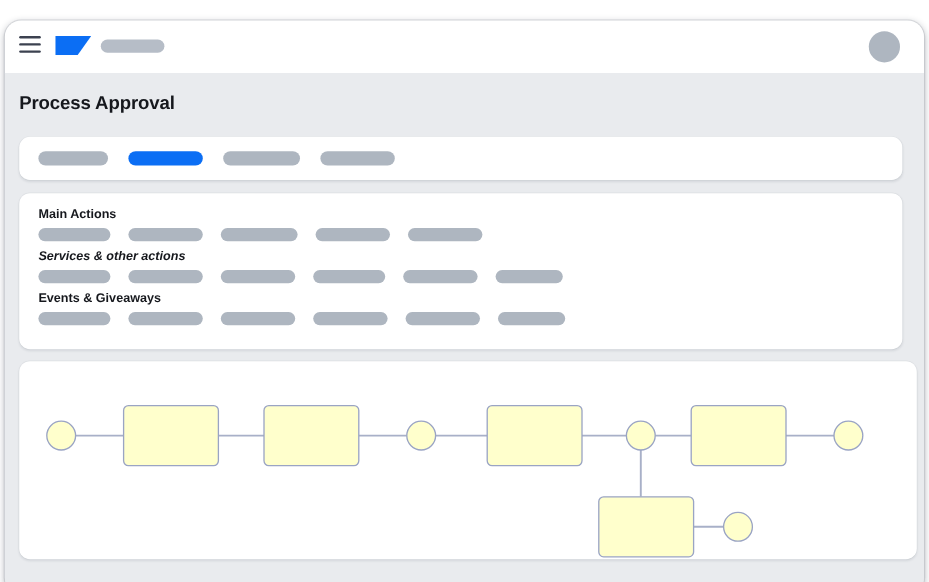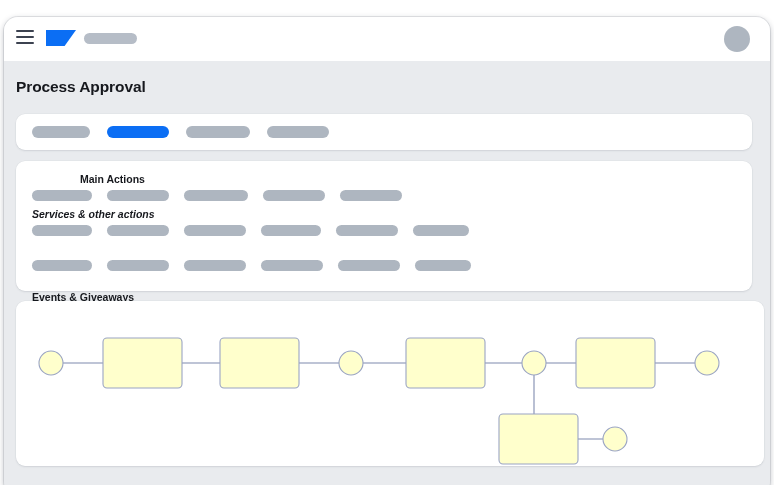--- a/index.html
+++ b/index.html
@@ -189,34 +189,34 @@
     <div class="page-title">Process Approval</div>
 
     <div class="card tabs-card" id="tab-bar">
         <div class="tab-pill" style="left: 16px; width: 58px;"></div>
         <div class="tab-pill active" style="left: 91px; width: 62px;"></div>
         <div class="tab-pill" style="left: 170px; width: 64px;"></div>
         <div class="tab-pill" style="left: 251px; width: 62px;"></div>
       </div>
 
     <div class="card actions-card" id="actions-panel">
-        <div class="section-head" style="top: 12px; margin-left: 48px;">Main Actions</div>
+        <div class="section-head" style="top: 12px;">Main Actions</div>
         <div class="row-pill" style="left: 16px; top: 29px; width: 60px;"></div>
         <div class="row-pill" style="left: 91px; top: 29px; width: 62px;"></div>
         <div class="row-pill" style="left: 168px; top: 29px; width: 64px;"></div>
         <div class="row-pill" style="left: 247px; top: 29px; width: 62px;"></div>
         <div class="row-pill" style="left: 324px; top: 29px; width: 62px;"></div>
         <div class="section-head" style="top: 47px; font-style: italic;">Services &amp; other actions</div>
         <div class="row-pill" style="left: 16px; top: 64px; width: 60px;"></div>
         <div class="row-pill" style="left: 91px; top: 64px; width: 62px;"></div>
         <div class="row-pill" style="left: 168px; top: 64px; width: 62px;"></div>
         <div class="row-pill" style="left: 245px; top: 64px; width: 60px;"></div>
         <div class="row-pill" style="left: 320px; top: 64px; width: 62px;"></div>
         <div class="row-pill" style="left: 397px; top: 64px; width: 56px;"></div>
-        <div class="section-head" style="top: 82px; margin-top: 48px;">Events &amp; Giveaways</div>
+        <div class="section-head" style="top: 82px;">Events &amp; Giveaways</div>
         <div class="row-pill" style="left: 16px; top: 99px; width: 60px;"></div>
         <div class="row-pill" style="left: 91px; top: 99px; width: 62px;"></div>
         <div class="row-pill" style="left: 168px; top: 99px; width: 62px;"></div>
         <div class="row-pill" style="left: 245px; top: 99px; width: 62px;"></div>
         <div class="row-pill" style="left: 322px; top: 99px; width: 62px;"></div>
         <div class="row-pill" style="left: 399px; top: 99px; width: 56px;"></div>
       </div>
 
     <div class="card diagram-card">
       <svg class="diagram-svg" id="diagram-svg" width="748" height="165">

